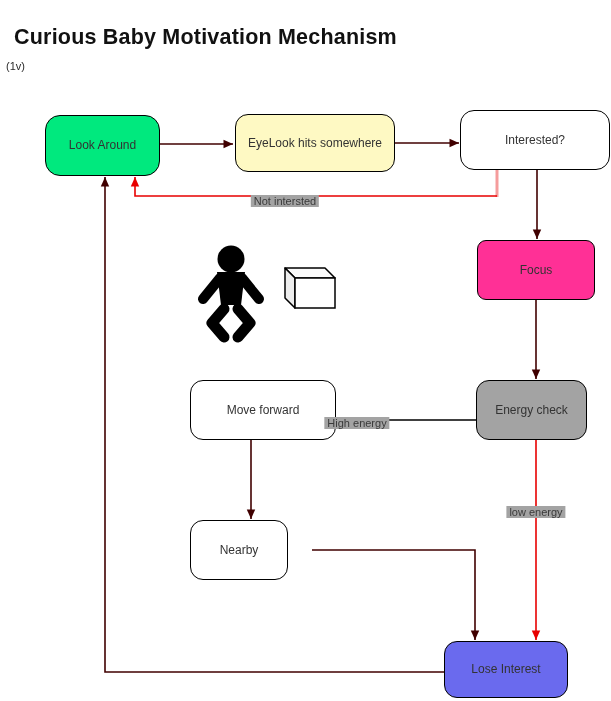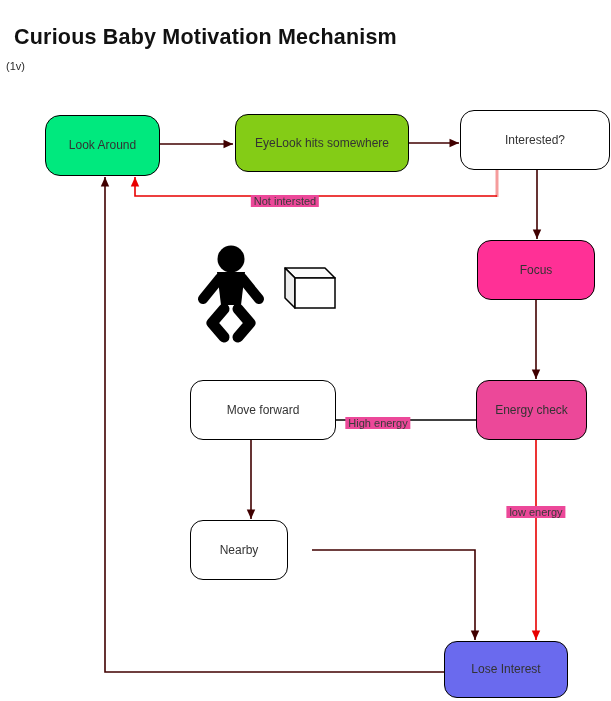--- a/index.html
+++ b/index.html
@@ -17,21 +17,21 @@
   #edges{position:absolute;left:0;top:0;}
   .node{
     position:absolute;box-sizing:border-box;
     border:1.5px solid #000;border-radius:13px;
     display:flex;align-items:center;justify-content:center;
     font-size:12px;color:#333;text-align:center;line-height:1.2;
     padding:2px 6px;
   }
   .edge-label{
     position:absolute;transform:translate(-50%,-50%);
-    background:#ec4899;font-size:11px;color:#3a3a3a;
+    background:#a3a3a3;font-size:11px;color:#3a3a3a;
     padding:0 3px;white-space:nowrap;
   }
   .figure{position:absolute;}
   .figure.baby{left:196px;top:245px;width:70px;height:100px;}
   .figure.cube{left:283px;top:266px;width:54px;height:44px;}
 </style>
 </head>
 <body>
 
 <div class="stage">
@@ -57,30 +57,30 @@
       <polygon points="105,177 109.2,186.5 100.8,186.5" fill="#400000"></polygon>
       <polyline points="497,170 497,197" fill="none" stroke="#F59C9C" stroke-width="3"></polyline>
       <polyline points="497,196 135,196 135,177" fill="none" stroke="#E80000" stroke-width="1.6"></polyline>
       <polygon points="135,177 139.2,186.5 130.8,186.5" fill="#E80000"></polygon>
       <polyline points="536,440 536,640" fill="none" stroke="#E80000" stroke-width="1.6"></polyline>
       <polygon points="536,640 531.8,630.5 540.2,630.5" fill="#E80000"></polygon>
     </svg>
 
   <div id="nodes">
       <div class="node" style="left: 45px; top: 115px; width: 115px; height: 61px; background: rgb(0, 233, 126); border-radius: 15px; border-color: rgb(0, 0, 0); color: rgb(51, 51, 51);">Look Around</div>
-      <div class="node" style="left: 235px; top: 114px; width: 174px; height: 58px; background: #84cc16; border-radius: 13px; border-color: rgb(0, 0, 0); color: rgb(51, 51, 51);">EyeLook hits somewhere</div>
+      <div class="node" style="left: 235px; top: 114px; width: 160px; height: 58px; background: #fef9c3; border-radius: 13px; border-color: rgb(0, 0, 0); color: rgb(51, 51, 51);">EyeLook hits somewhere</div>
       <div class="node" style="left: 460px; top: 110px; width: 150px; height: 60px; background: rgb(255, 255, 255); border-radius: 14px; border-color: rgb(0, 0, 0); color: rgb(51, 51, 51);">Interested?</div>
-      <div class="node" style="left: 477px; top: 240px; width: 118px; height: 60px; background: rgb(255, 48, 150); border-radius: 14px; border-color: rgb(0, 0, 0); color: rgb(51, 51, 51);">Focus</div>
-      <div class="node" style="left: 476px; top: 380px; width: 111px; height: 60px; background: #ec4899; border-radius: 13px; border-color: rgb(0, 0, 0); color: rgb(51, 51, 51);">Energy check</div>
+      <div class="node" style="left: 477px; top: 240px; width: 118px; height: 60px; background: rgb(255, 48, 150); border-radius: 9px; border-color: rgb(0, 0, 0); color: rgb(51, 51, 51);">Focus</div>
+      <div class="node" style="left: 476px; top: 380px; width: 111px; height: 60px; background: #a3a3a3; border-radius: 13px; border-color: rgb(0, 0, 0); color: rgb(51, 51, 51);">Energy check</div>
       <div class="node" style="left: 190px; top: 380px; width: 146px; height: 60px; background: rgb(255, 255, 255); border-radius: 13px; border-color: rgb(0, 0, 0); color: rgb(51, 51, 51);">Move forward</div>
       <div class="node" style="left: 190px; top: 520px; width: 98px; height: 60px; background: rgb(255, 255, 255); border-radius: 13px; border-color: rgb(0, 0, 0); color: rgb(51, 51, 51);">Nearby</div>
       <div class="node" style="left: 444px; top: 641px; width: 124px; height: 57px; background: rgb(106, 106, 238); border-radius: 13px; border-color: rgb(0, 0, 0); color: rgb(51, 51, 51);">Lose Interest</div>
     </div>
   <div id="edge-labels">
-      <span class="edge-label" style="left: 378px; top: 423px; color: rgb(58, 58, 58);">High energy</span>
+      <span class="edge-label" style="left: 357px; top: 423px; color: rgb(58, 58, 58);">High energy</span>
       <span class="edge-label" style="left: 285px; top: 201px; color: rgb(58, 58, 58);">Not intersted</span>
       <span class="edge-label" style="left: 536px; top: 512px; color: rgb(58, 58, 58);">low energy</span>
     </div>
 
   <div class="figure baby">
     <svg width="70" height="100" viewBox="0 0 70 100" aria-hidden="true">
       <circle cx="35" cy="14" r="13.5" fill="#000"></circle>
       <path d="M21 27 L49 27 L45 60 L25 60 Z" fill="#000"></path>
       <line x1="24" y1="33" x2="7" y2="54" stroke="#000" stroke-width="10" stroke-linecap="round"></line>
       <line x1="46" y1="33" x2="63" y2="54" stroke="#000" stroke-width="10" stroke-linecap="round"></line>

